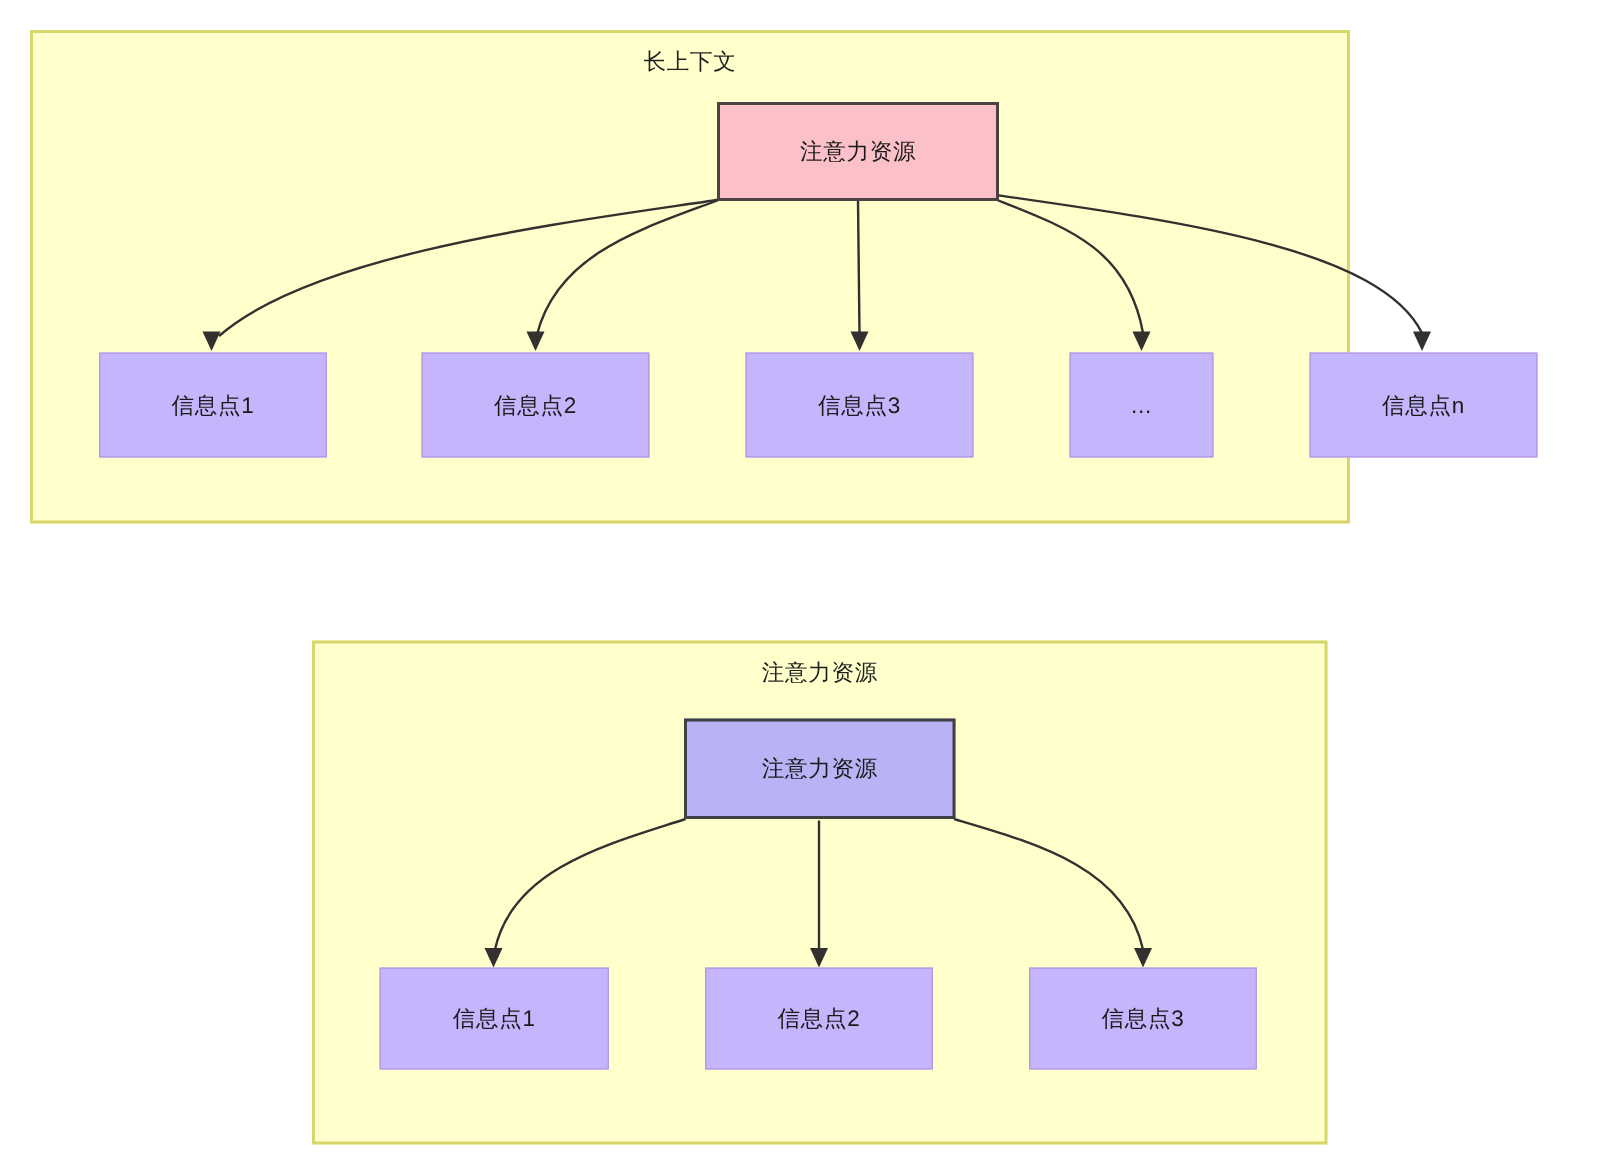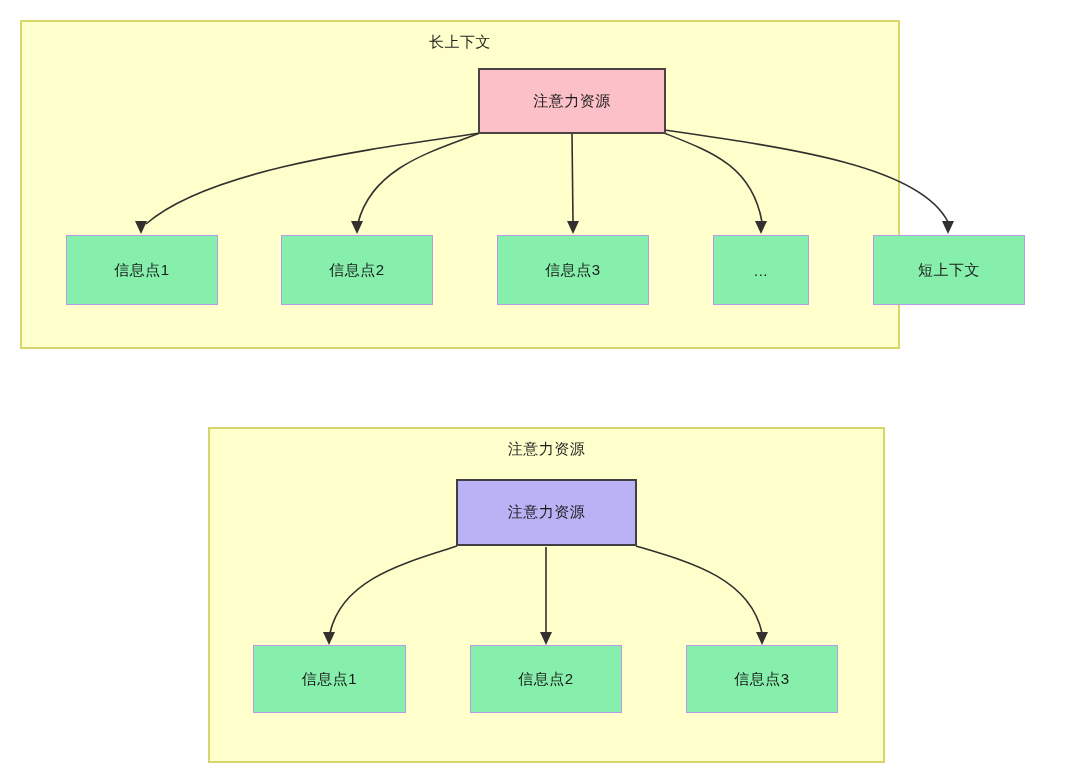--- a/index.html
+++ b/index.html
@@ -64,21 +64,21 @@
   }
   .node-root-long {
     background: #fbc0c8;
     border: 2px solid #4d4243;
   }
   .node-root-short {
     background: #b9b2f5;
     border: 2px solid #3f3f44;
   }
   .node-leaf {
-    background: #86efac;
+    background: #c4b5fd;
     border: 1.6px solid #b79ae8;
   }
   svg.edges {
     position: absolute;
     left: 0;
     top: 0;
     width: 1080px;
     height: 774px;
     pointer-events: none;
     overflow: visible;
@@ -133,21 +133,21 @@
 
   <div class="node node-leaf" style="left:497px; top:235px; width:152px; height:70px;">
     <span>信息点3</span>
   </div>
 
   <div class="node node-leaf" style="left:713px; top:235px; width:96px; height:70px;">
     <span>...</span>
   </div>
 
   <div class="node node-leaf" style="left:873px; top:235px; width:152px; height:70px;">
-    <span>短上下文</span>
+    <span>信息点n</span>
   </div>
 
   <div class="panel" id="panel-short">
     <div class="panel-title">注意力资源</div>
   </div>
 
   <svg class="edges">
 
     <path d="M 457,546 C 408,562 342,578 330,633"></path>
     <polygon points="329,645 323,632 335,632"></polygon>

